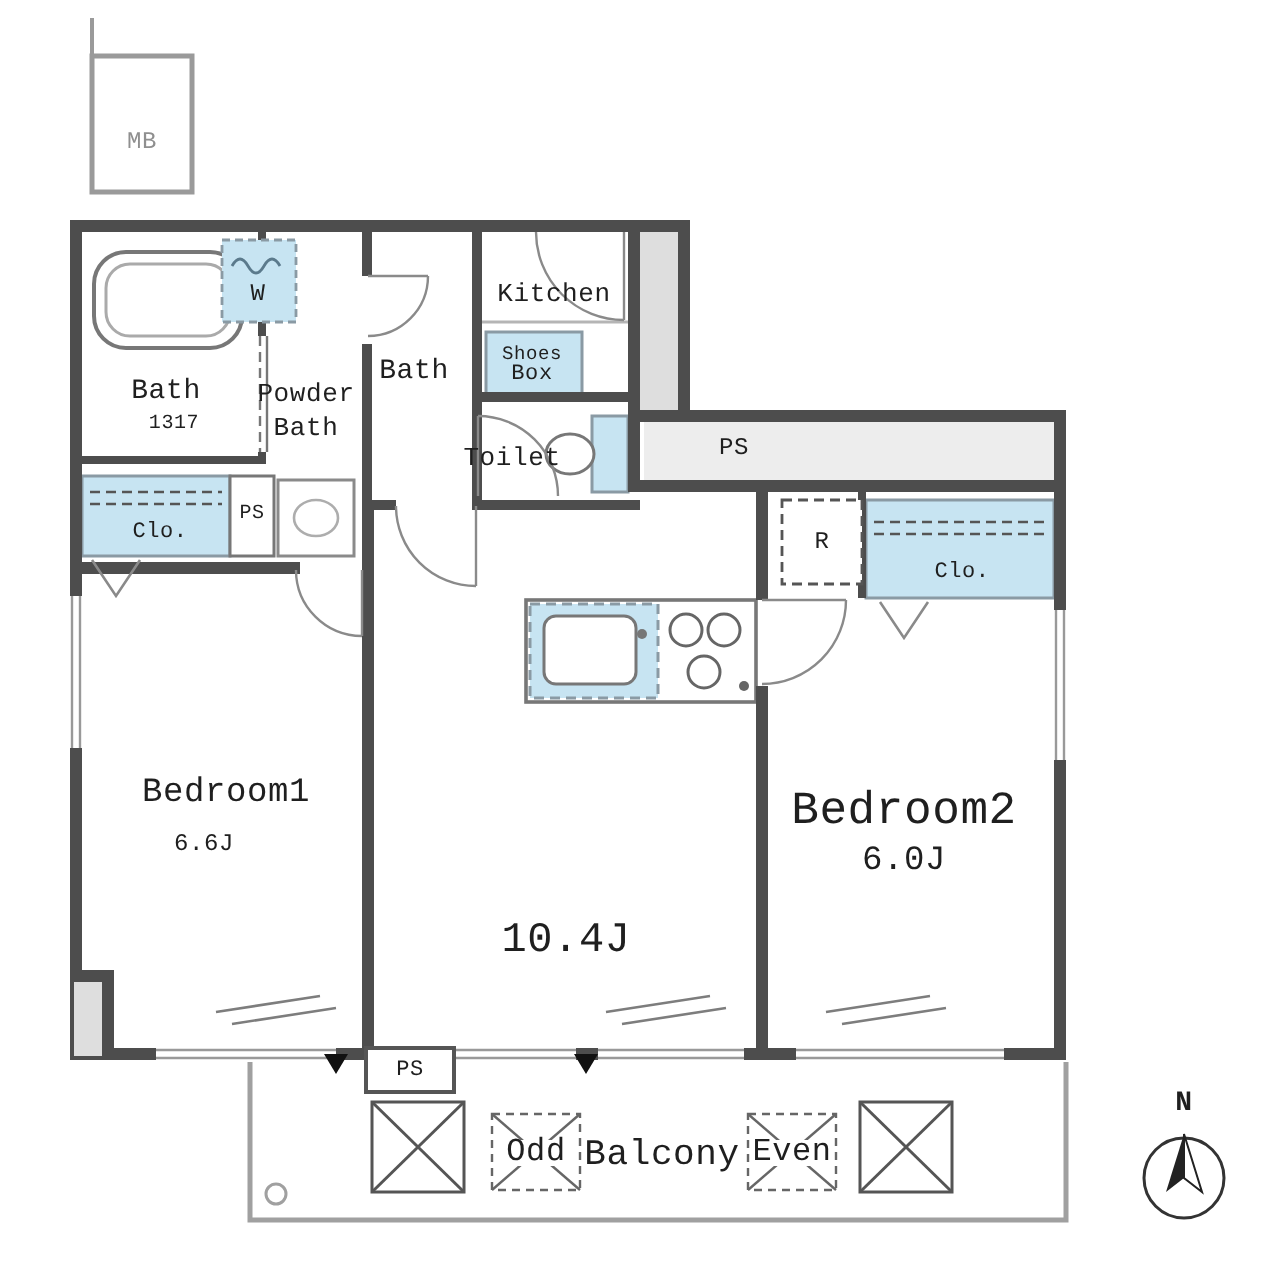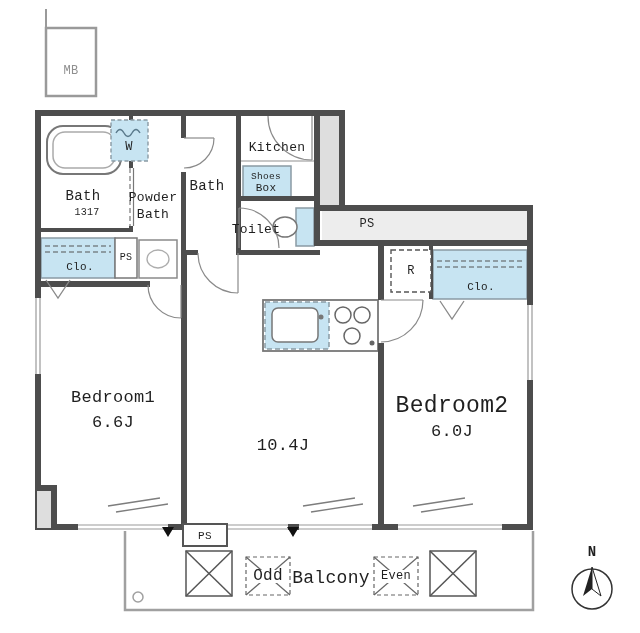--- a/index.html
+++ b/index.html
@@ -209,22 +209,22 @@
   <div class="lbl" style="left:266px;top:177px;font-size:9.5px">Shoes</div>
   <div class="lbl" style="left:266px;top:188px;font-size:11px">Box</div>
   <div class="lbl" style="left:256px;top:229px;font-size:13px">Toilet</div>
   <div class="lbl" style="left:367px;top:224px;font-size:12px">PS</div>
   <div class="lbl" style="left:126px;top:258px;font-size:10px">PS</div>
   <div class="lbl" style="left:205px;top:536px;font-size:11px">PS</div>
   <div class="lbl" style="left:80px;top:267px;font-size:11px">Clo.</div>
   <div class="lbl" style="left:481px;top:287px;font-size:11px">Clo.</div>
   <div class="lbl" style="left:411px;top:271px;font-size:12px">R</div>
   <div class="lbl" style="left:113px;top:397px;font-size:17px">Bedroom1</div>
-  <div class="lbl" style="left:113px;top:422px;font-size:17px">6.6J</div>
-  <div class="lbl" style="left:283px;top:445px;font-size:17px">10.4J</div>
+  <div class="lbl" style="left:102px;top:422px;font-size:12px">6.6J</div>
+  <div class="lbl" style="left:283px;top:471px;font-size:21px">10.4J</div>
   <div class="lbl" style="left:452px;top:406px;font-size:23px">Bedroom2</div>
   <div class="lbl" style="left:452px;top:431px;font-size:17px">6.0J</div>
   <div class="lbl" style="left:331px;top:578px;font-size:18px">Balcony</div>
   <div class="lbl" style="left:268px;top:576px;font-size:16px">Odd</div>
-  <div class="lbl" style="left:396px;top:576px;font-size:12px">Even</div>
+  <div class="lbl" style="left:396px;top:576px;font-size:16px">Even</div>
   <div class="lbl" style="left:592px;top:552px;font-size:14px;font-weight:600">N</div>
 
 </div>
 
 </body></html>

